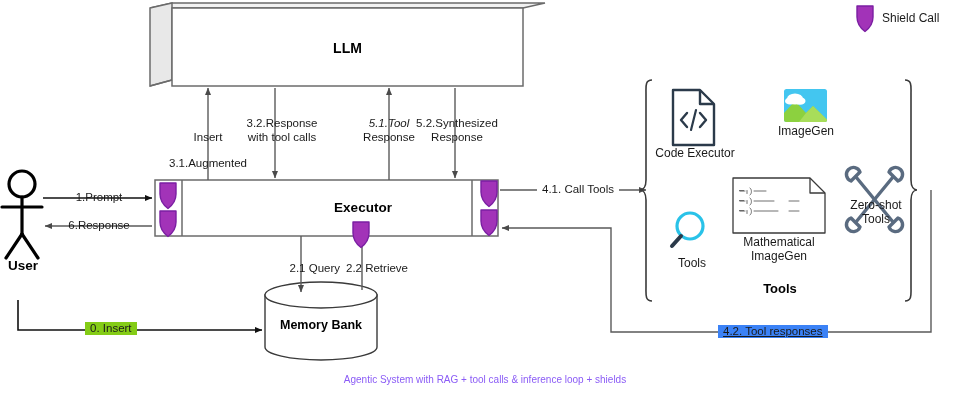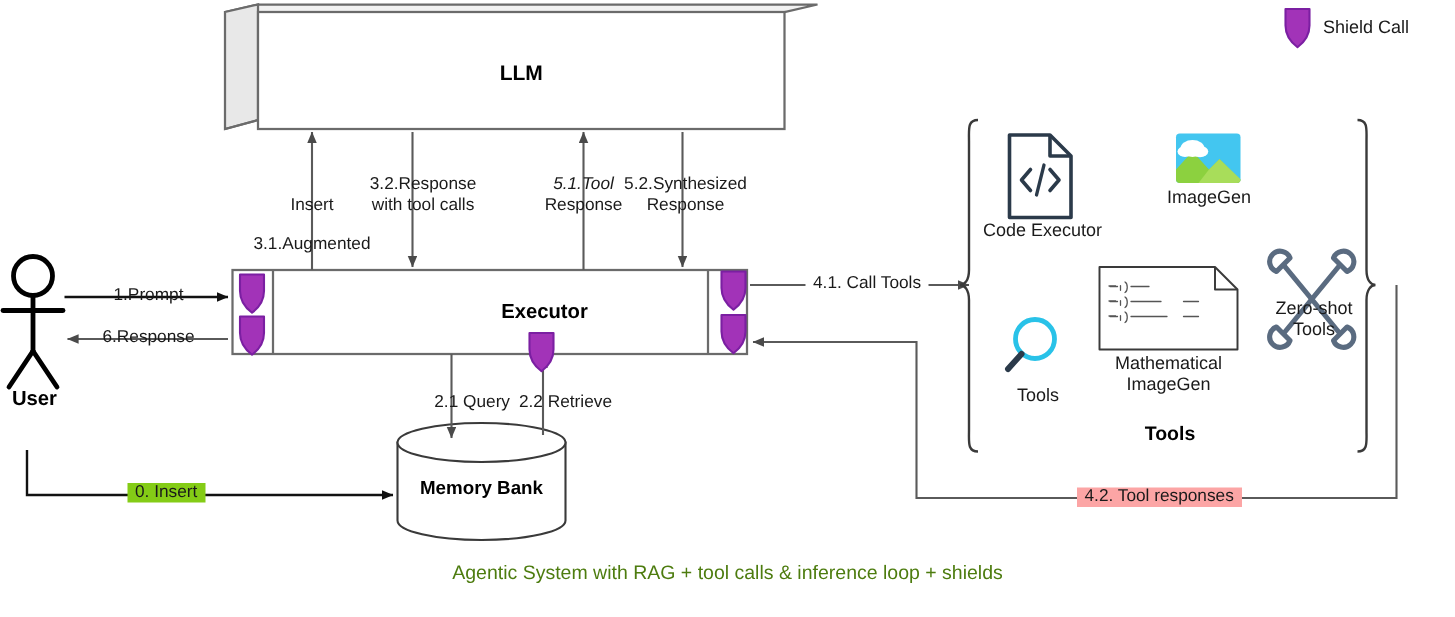--- a/index.html
+++ b/index.html
@@ -7,21 +7,21 @@
        font-family:"Liberation Sans","DejaVu Sans",sans-serif;
        color:#000;}
   .abs{position:absolute;}
   .lbl{position:absolute;font-size:11.5px;color:#1a1a1a;line-height:13px;text-align:center;white-space:pre;}
   .lbl-b{position:absolute;font-weight:bold;text-align:center;}
   svg{overflow:visible;}
   .ln{stroke:#5a5a5a;stroke-width:1.4;fill:none;}
   .ln-dk{stroke:#111;stroke-width:1.6;fill:none;}
   .boxstroke{stroke:#6b6b6b;stroke-width:1.5;fill:#ffffff;}
   .caption{position:absolute;left:0;width:970px;top:374px;text-align:center;
-           font-size:13px;color:#4d7c0f;}
+           font-size:10px;color:#8b5cf6;}
 </style>
 </head>
 <body>
 
 <svg class="abs" style="left:0;top:0;" width="970" height="411">
   <defs>
     <marker id="ar" markerWidth="9" markerHeight="9" refX="7.4" refY="3.2" orient="auto" markerUnits="userSpaceOnUse">
       <path d="M0,0 L7.6,3.2 L0,6.4 z" fill="#4a4a4a"></path>
     </marker>
     <marker id="ark" markerWidth="9" markerHeight="9" refX="7.4" refY="3.2" orient="auto" markerUnits="userSpaceOnUse">
@@ -207,21 +207,21 @@
 <div class="lbl" style="left:397px;top:117px;width:120px;">5.2.Synthesized</div>
 <div class="lbl" style="left:397px;top:131px;width:120px;">Response</div>
 
 <div class="lbl" style="left:262px;top:262px;width:78px;text-align:right;">2.1 Query</div>
 <div class="lbl" style="left:334px;top:262px;width:86px;">2.2 Retrieve</div>
 
 <div class="lbl" style="left:85px;top:322px;background:#84cc16;padding:0 5px;">0. Insert</div>
 
 <div class="lbl" style="left:537px;top:183px;background:#fff;padding:0 5px;">4.1. Call Tools</div>
 
-<div class="lbl" style="left:718px;top:325px;background:#fca5a5;padding:0 5px;">4.2. Tool responses</div>
+<div class="lbl" style="left:718px;top:325px;background:#3b82f6;padding:0 5px;text-decoration:underline;">4.2. Tool responses</div>
 
 <div class="lbl" style="left:650px;top:147px;width:90px;font-size:12px;">Code Executor</div>
 
 <div class="lbl" style="left:760px;top:125px;width:92px;font-size:12px;">ImageGen</div>
 
 <div class="lbl" style="left:660px;top:257px;width:64px;font-size:12px;">Tools</div>
 
 <div class="lbl" style="left:724px;top:236px;width:110px;font-size:12px;">Mathematical</div>
 <div class="lbl" style="left:724px;top:250px;width:110px;font-size:12px;">ImageGen</div>
 

